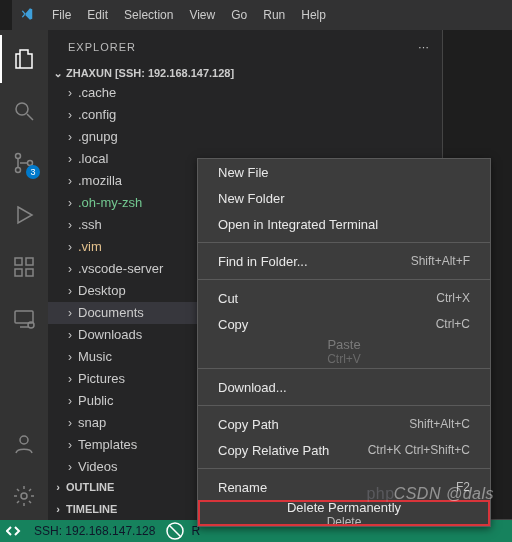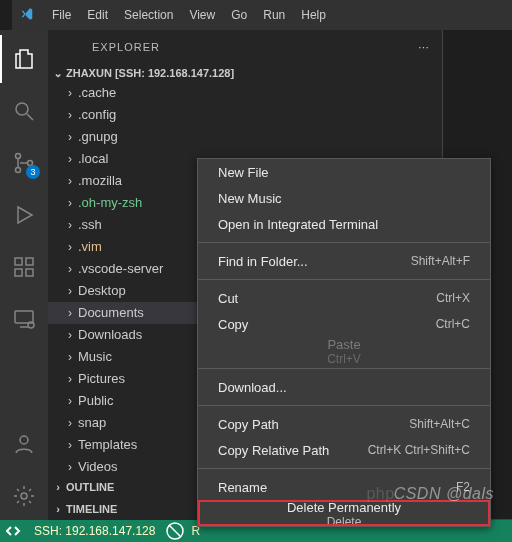--- a/index.html
+++ b/index.html
@@ -12,38 +12,38 @@
 .main { display: flex; height: calc(100% - 52px); }
 
 .activity-bar { width: 48px; background: #333333; display: flex; flex-direction: column; align-items: center; padding-top: 5px; gap: 4px; }
 .activity-icon { width: 48px; height: 48px; display: flex; align-items: center; justify-content: center; color: #858585; cursor: pointer; position: relative; }
 .activity-icon.active { color: #ffffff; }
 .activity-icon.active::before { content: ""; position: absolute; left: 0; top: 0; bottom: 0; width: 2px; background: #fff; }
 .activity-bar .spacer { flex: 1; }
 .badge { position: absolute; bottom: 8px; right: 8px; background: #007acc; color: #fff; border-radius: 8px; min-width: 14px; height: 14px; font-size: 9px; display: flex; align-items: center; justify-content: center; padding: 0 3px; }
 
 .sidebar { flex: 1; background: #252526; display: flex; flex-direction: column; min-width: 0; }
-.sidebar-header { height: 35px; display: flex; align-items: center; justify-content: space-between; padding: 0 12px 0 20px; font-size: 11px; letter-spacing: 1px; color: #bbbbbb; margin-left: 24px; }
+.sidebar-header { height: 35px; display: flex; align-items: center; justify-content: space-between; padding: 0 12px 0 20px; font-size: 11px; letter-spacing: 1px; color: #bbbbbb; }
 .sidebar-header .dots { cursor: pointer; color: #c5c5c5; }
 
 .project-header { display: flex; align-items: center; padding: 2px 4px 2px 2px; font-size: 11px; font-weight: 700; cursor: pointer; color: #ccc; }
 .project-header .chev { width: 16px; text-align: center; }
 
 .tree { font-size: 13px; overflow: hidden; }
 .tree-item { display: flex; align-items: center; height: 22px; padding-left: 14px; cursor: pointer; color: #cccccc; }
 .tree-item.selected { background: #37373d; }
 .tree-item .chev { width: 16px; text-align: center; font-size: 12px; color: #c5c5c5; }
 .tree-item.warn { color: #e2c08d; }
 .tree-item.mod { color: #73c991; }
 .tree-section { display:flex; align-items:center; height:22px; font-size:11px; font-weight:700; color:#ccc; padding-left:2px; cursor:pointer; }
 .tree-section .chev { width:16px; text-align:center; }
 
 .editor-area { width: 70px; background: #1e1e1e; border: 1px solid #454545; border-top: none; border-right: none; }
 
-.status-bar { height: 22px; background: #16825d; color: #fef9c3; display: flex; align-items: center; font-size: 12px; padding: 0 6px; gap: 8px; position: absolute; bottom: 0; left:0; right:0; }
+.status-bar { height: 22px; background: #16825d; color: #0f172a; display: flex; align-items: center; font-size: 12px; padding: 0 6px; gap: 8px; position: absolute; bottom: 0; left:0; right:0; }
 .status-seg { display: flex; align-items: center; gap: 4px; cursor: pointer; }
 
 .context-menu { position: absolute; left: 197px; top: 158px; width: 294px; background: #3c3c3c; color: #e8e8e8; border: 1px solid #5a5a5a; box-shadow: 0 2px 8px rgba(0,0,0,.5); font-size: 13px; z-index: 100; text-align: center; }
 .cm-item { display: flex; justify-content: space-between; align-items: center; height: 26px; padding: 0 20px; cursor: pointer; }
 .cm-item.disabled { color: #7a7a7a; cursor: default; flex-direction: column; }
 .cm-item .sc { color: #bcbcbc; font-size: 12px; }
 .cm-item.disabled .sc { color: #6a6a6a; }
 .cm-sep { height: 1px; background: #5a5a5a; margin: 5px 0; }
 .cm-item.highlight { outline: 2px solid #d9343a; outline-offset: -2px; flex-direction: column; }
 
@@ -224,21 +224,21 @@
 
   <div class="editor-area"></div>
 </div>
 
 <div class="context-menu" id="cmenu">
     <div class="cm-item">
       <span>New File</span>
       <span class="sc"></span>
     </div>
     <div class="cm-item">
-      <span>New Music</span>
+      <span>New Folder</span>
       <span class="sc"></span>
     </div>
     <div class="cm-item">
       <span>Open in Integrated Terminal</span>
       <span class="sc"></span>
     </div>
     <div class="cm-sep"></div>
     <div class="cm-item">
       <span>Find in Folder...</span>
       <span class="sc">Shift+Alt+F</span>

